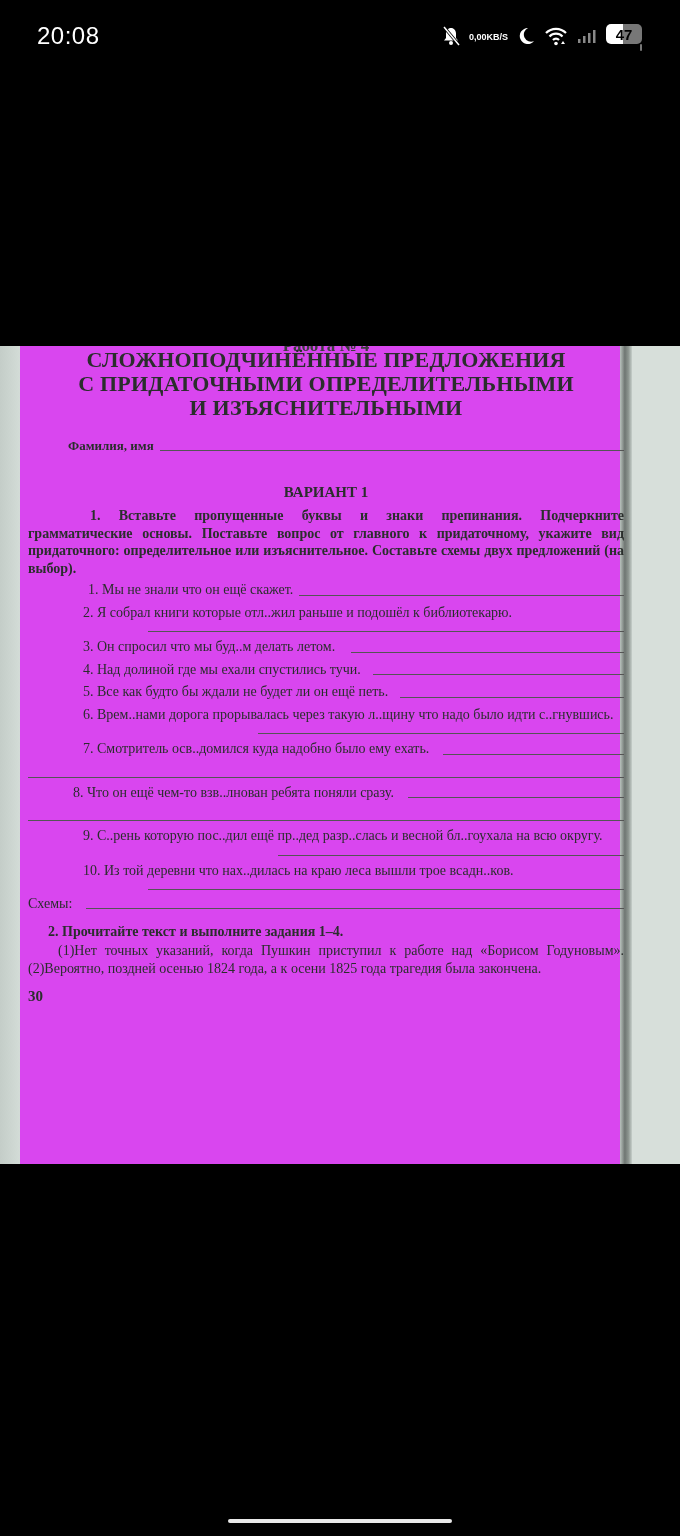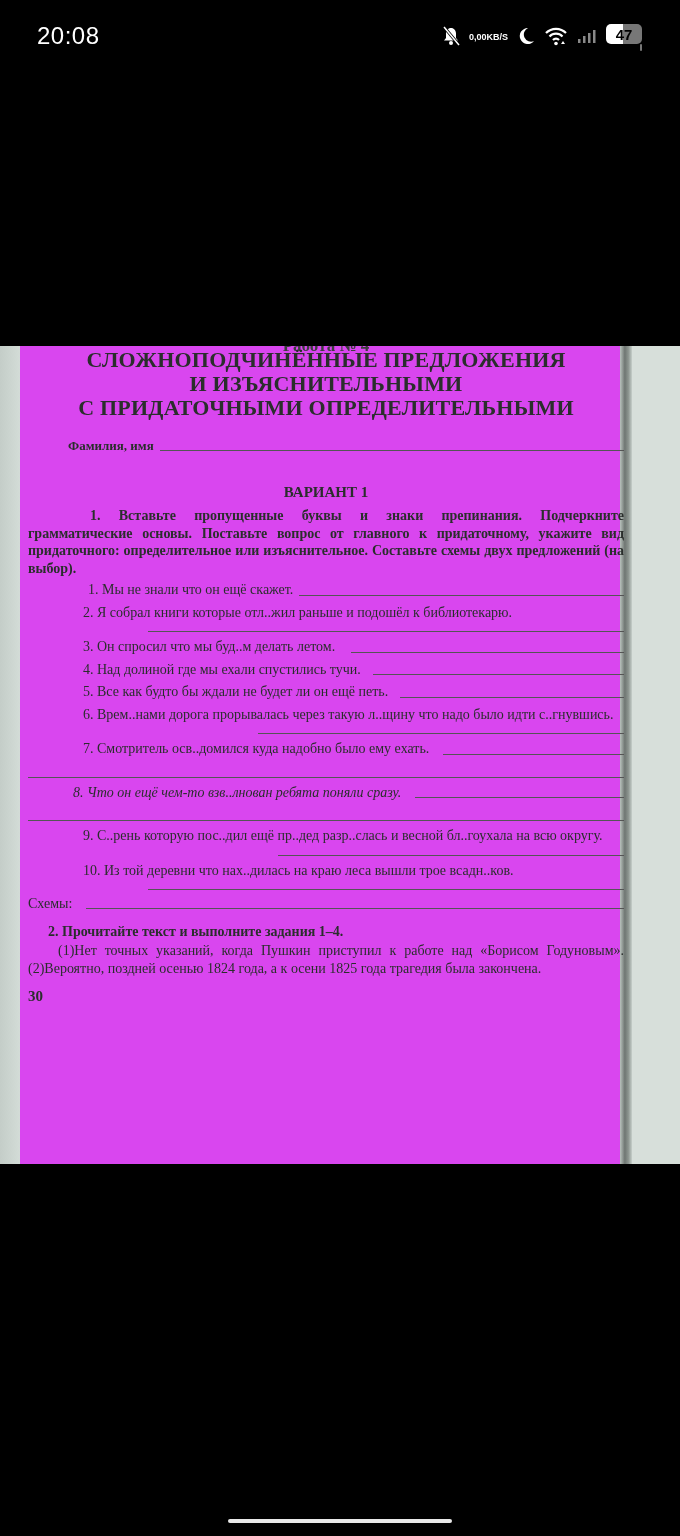--- a/index.html
+++ b/index.html
@@ -85,22 +85,22 @@
   </div>
 </div>
 
 <div class="page">
   <div class="spine"></div>
   <div class="next-page"></div>
   <div class="content">
     <div class="work-num">Работа № 4</div>
     <div class="title">
       <div>СЛОЖНОПОДЧИНЁННЫЕ ПРЕДЛОЖЕНИЯ</div>
+      <div>С ПРИДАТОЧНЫМИ ОПРЕДЕЛИТЕЛЬНЫМИ</div>
       <div>И ИЗЪЯСНИТЕЛЬНЫМИ</div>
-      <div>С ПРИДАТОЧНЫМИ ОПРЕДЕЛИТЕЛЬНЫМИ</div>
     </div>
     <div class="name-row">
       <span>Фамилия, имя</span>
       <span class="line"></span>
     </div>
     <div class="variant">ВАРИАНТ 1</div>
     <div class="task">1. Вставьте пропущенные буквы и знаки препинания. Подчеркните грамматические основы. Поставьте вопрос от главного к придаточному, укажите вид придаточного: определительное или изъяснительное. Составьте схемы двух предложений (на выбор).</div>
 
     <div class="items">
       <div class="item item-row" style="padding-left:60px;">
@@ -125,21 +125,21 @@
       </div>
       <div class="item first">
         <span>6. Врем..нами дорога прорывалась через такую л..щину что надо было идти с..гнувшись.</span>
         <div class="full-line" style="margin-left:230px;margin-top:-4px;"></div>
       </div>
       <div class="item item-row" style="padding-left:55px;">
         <span class="txt">7. Смотритель осв..домился куда надобно было ему ехать.</span>
           <span class="line" style="margin-left:14px;"></span>
       </div>
       <div class="full-line"></div>
-      <div class="item item-row" style="padding-left:45px;font-style:italic;">
+      <div class="item item-row" style="padding-left:45px;">
         <span class="txt">8. Что он ещё чем-то взв..лнован ребята поняли сразу.</span>
           <span class="line" style="margin-left:14px;"></span>
       </div>
       <div class="full-line"></div>
       <div class="item first">
         <span>9. С..рень которую пос..дил ещё пр..дед разр..слась и весной бл..гоухала на всю округу.</span>
         <div class="full-line" style="margin-left:250px;margin-top:-4px;"></div>
       </div>
       <div class="item first">
         <span>10. Из той деревни что нах..дилась на краю леса вышли трое всадн..ков.</span>

